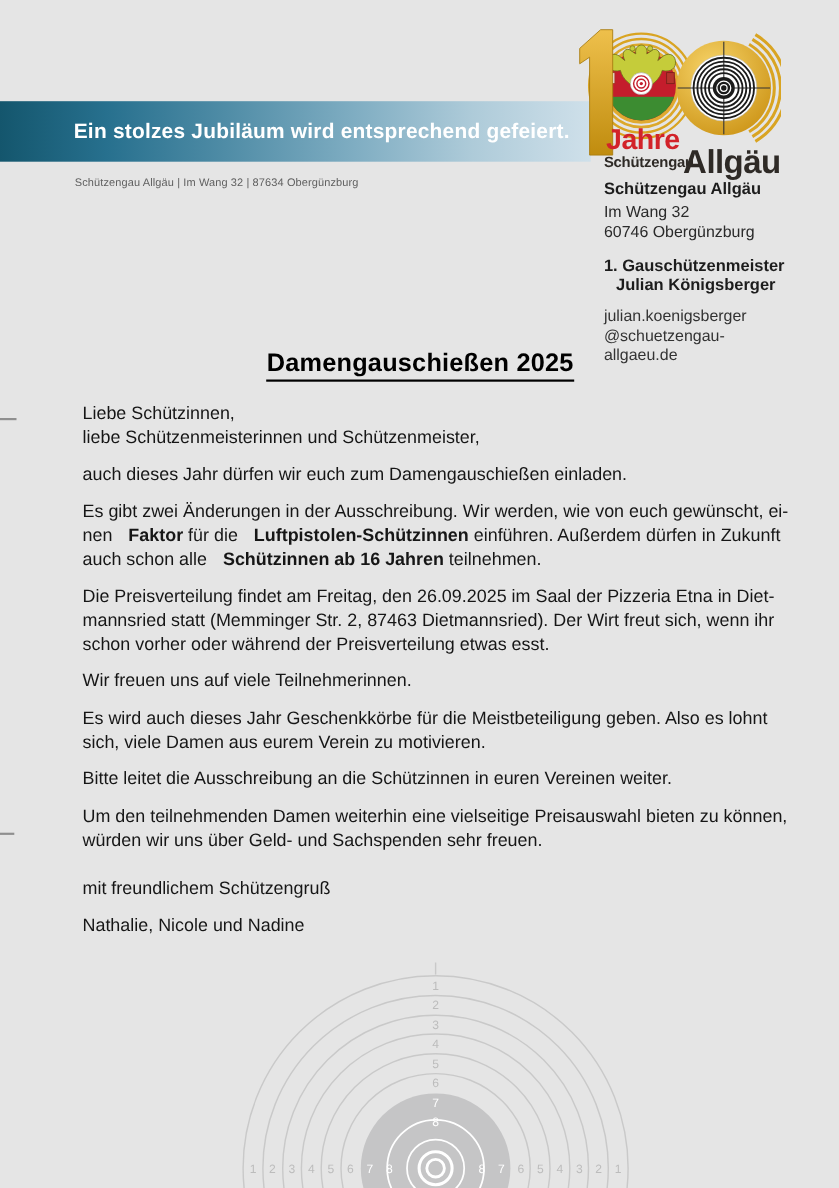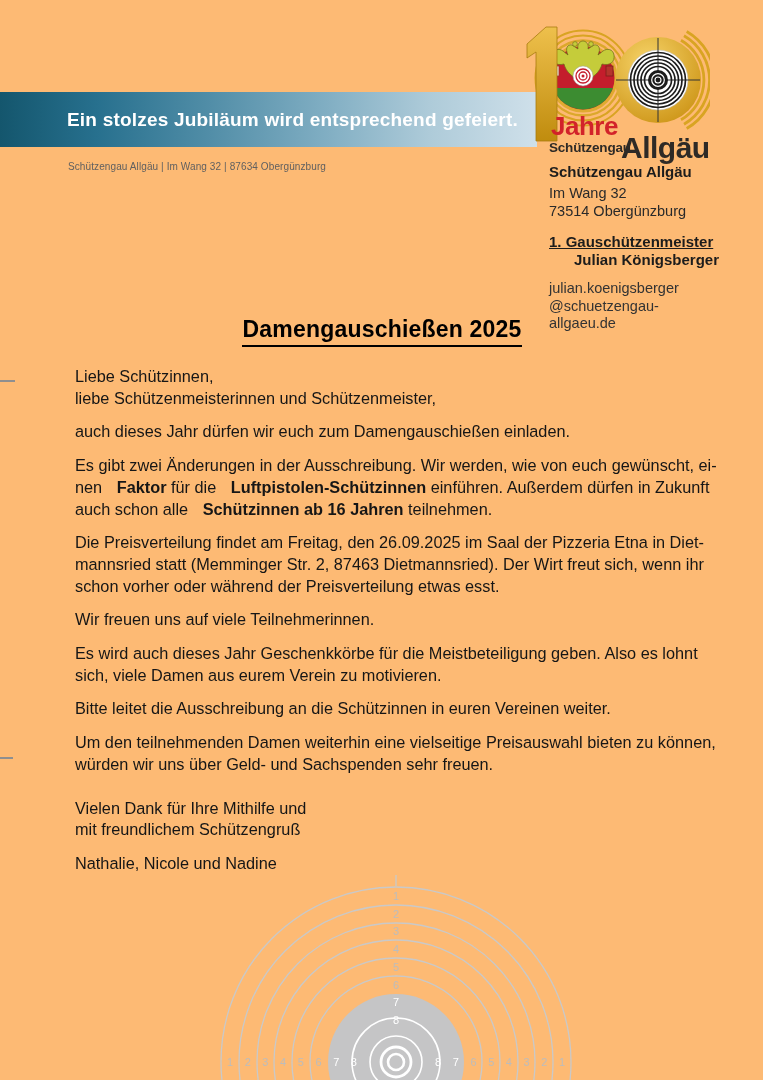--- a/index.html
+++ b/index.html
@@ -1,39 +1,39 @@
 <!DOCTYPE html>
 <html><head>
 <meta charset="utf-8">
 <style>
   html,body{margin:0;padding:0;}
   body{background:#ffffff;}
   .page{
-    position:relative;width:763px;height:1080px;background:#fdba74;overflow:hidden;
+    position:relative;width:763px;height:1080px;background:#e5e5e5;overflow:hidden;
     font-family:"Liberation Sans",sans-serif;color:#1c1c1c;
   }
   
   .banner{
     position:absolute;left:0;top:92px;width:537px;height:55px;
     background:linear-gradient(90deg,#14566d 0%,#27708e 18%,#4f8ca6 38%,#7fadc2 60%,#aecbd9 80%,#cfe0ea 100%);
     display:flex;align-items:center;
   }
   .banner-text{color:#ffffff;font-size:19px;font-weight:700;padding-left:67px;letter-spacing:.2px;}
   
   .logo-svg{position:absolute;left:518px;top:20px;width:192px;height:142px;}
   .logo-jahre{position:absolute;left:551px;top:111px;font-size:26px;font-weight:800;color:#d2232a;letter-spacing:-.5px;}
   .logo-gau{position:absolute;left:549px;top:140px;font-size:13.5px;font-weight:700;color:#2e2a26;letter-spacing:-.2px;}
   .logo-allgau{position:absolute;left:621px;top:131px;font-size:30px;font-weight:700;color:#2e2a26;letter-spacing:-.5px;}
   
   .sender-line{position:absolute;left:68px;top:161px;font-size:10px;color:#606060;letter-spacing:.1px;}
   
   .contact{position:absolute;left:549px;top:162px;width:170px;font-size:14.5px;line-height:18px;color:#2a2a2a;}
   .c-org{font-size:15px;font-weight:700;line-height:20px;margin-bottom:2px;color:#1c1c1c;}
-  .c-role{margin-top:13px;font-weight:700;font-size:15px;color:#1c1c1c;text-decoration:underline;}
-  .c-name{font-weight:700;font-size:15px;padding-left:11px;color:#1c1c1c;text-align:right;}
+  .c-role{margin-top:13px;font-weight:700;font-size:15px;color:#1c1c1c;}
+  .c-name{font-weight:700;font-size:15px;padding-left:11px;color:#1c1c1c;}
   .c-email{margin-top:11px;color:#333333;line-height:17.5px;}
   
   .title-wrap{position:absolute;left:75px;top:316px;width:614px;text-align:center;}
   .title{display:inline-block;font-size:23px;font-weight:700;color:#000;border-bottom:2.5px solid #000;padding-bottom:2px;letter-spacing:.2px;text-align:center;}
   
   .letter-body{position:absolute;left:75px;top:366px;width:660px;font-size:16.3px;line-height:21.7px;color:#161616;}
   .para{margin-top:12px;}
   .para:first-child{margin-top:0;}
   .para.large{margin-top:22px;}
   .bline{white-space:nowrap;}
@@ -116,21 +116,21 @@
   </svg>
   <div class="logo-jahre">Jahre</div>
   <div class="logo-gau">Schützengau</div>
   <div class="logo-allgau">Allgäu</div>
 
   <div class="sender-line">Schützengau Allgäu | Im Wang 32 | 87634 Obergünzburg</div>
 
   <div class="contact">
     <div class="c-org">Schützengau Allgäu</div>
     <div>Im Wang 32</div>
-    <div>73514 Obergünzburg</div>
+    <div>60746 Obergünzburg</div>
     <div class="c-role">1. Gauschützenmeister</div>
     <div class="c-name">Julian Königsberger</div>
     <div class="c-email">
       <div>julian.koenigsberger</div>
       <div>@schuetzengau-allgaeu.de</div>
     </div>
   </div>
 
   <div class="title-wrap">
     <span class="title">Damengauschießen 2025</span>
@@ -162,21 +162,20 @@
         <div class="bline"><span>sich, viele Damen aus eurem Verein zu motivieren.</span></div>
       </div>
       <div class="para">
         <div class="bline"><span>Bitte leitet die Ausschreibung an die Schützinnen in euren Vereinen weiter.</span></div>
       </div>
       <div class="para">
         <div class="bline"><span>Um den teilnehmenden Damen weiterhin eine vielseitige Preisauswahl bieten zu können,</span></div>
         <div class="bline"><span>würden wir uns über Geld- und Sachspenden sehr freuen.</span></div>
       </div>
       <div class="para large">
-        <div class="bline"><span>Vielen Dank für Ihre Mithilfe und</span></div>
         <div class="bline"><span>mit freundlichem Schützengruß</span></div>
       </div>
       <div class="para">
         <div class="bline"><span>Nathalie, Nicole und Nadine</span></div>
       </div>
     </div>
 
   <div class="fold-mark fold-top"></div>
   <div class="fold-mark fold-bottom"></div>
 

